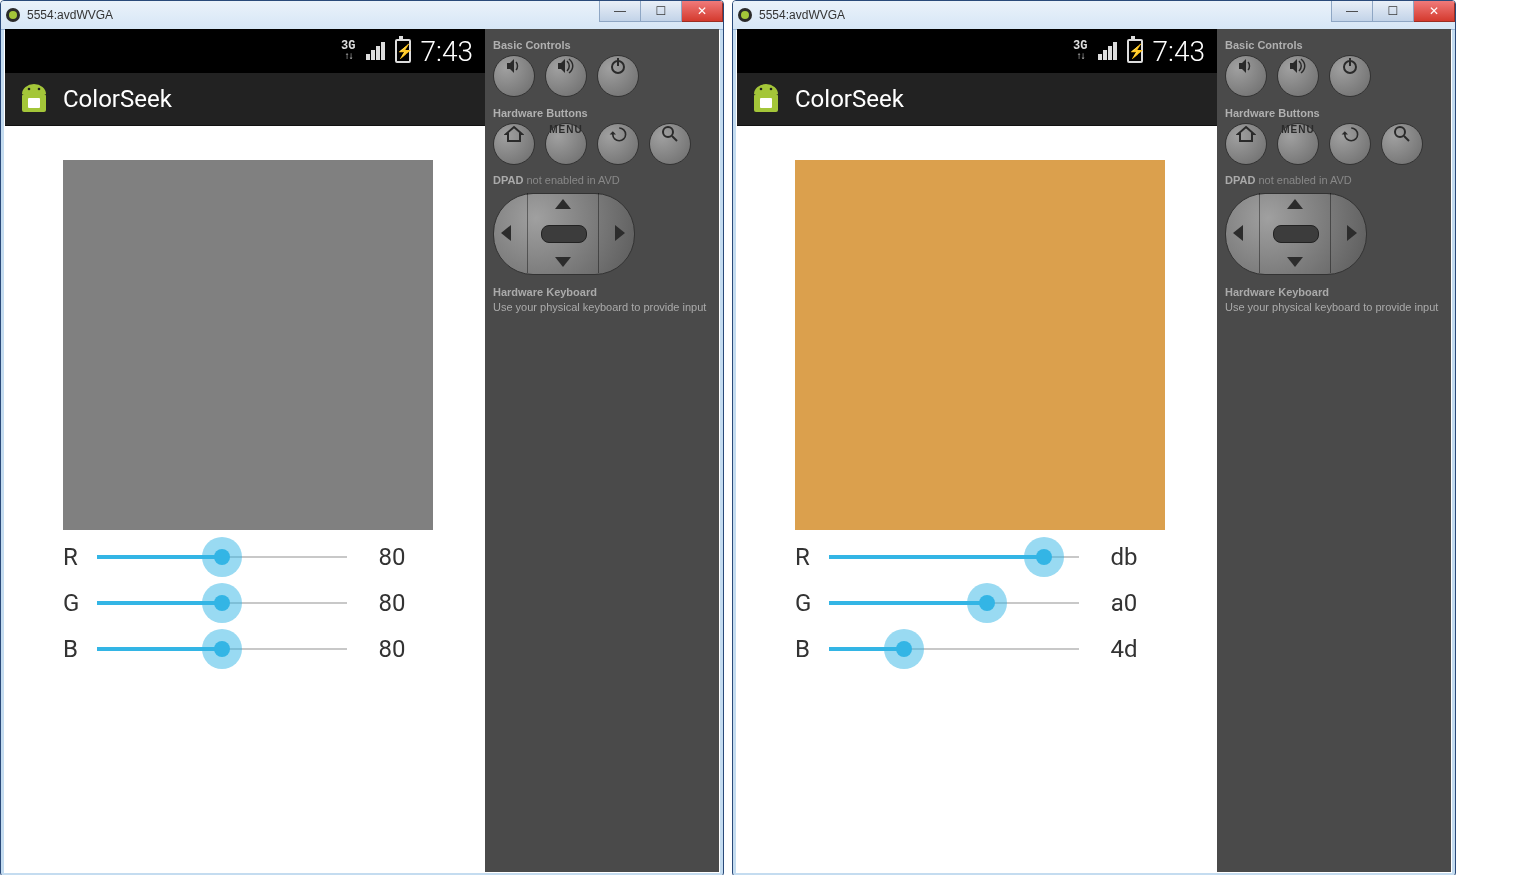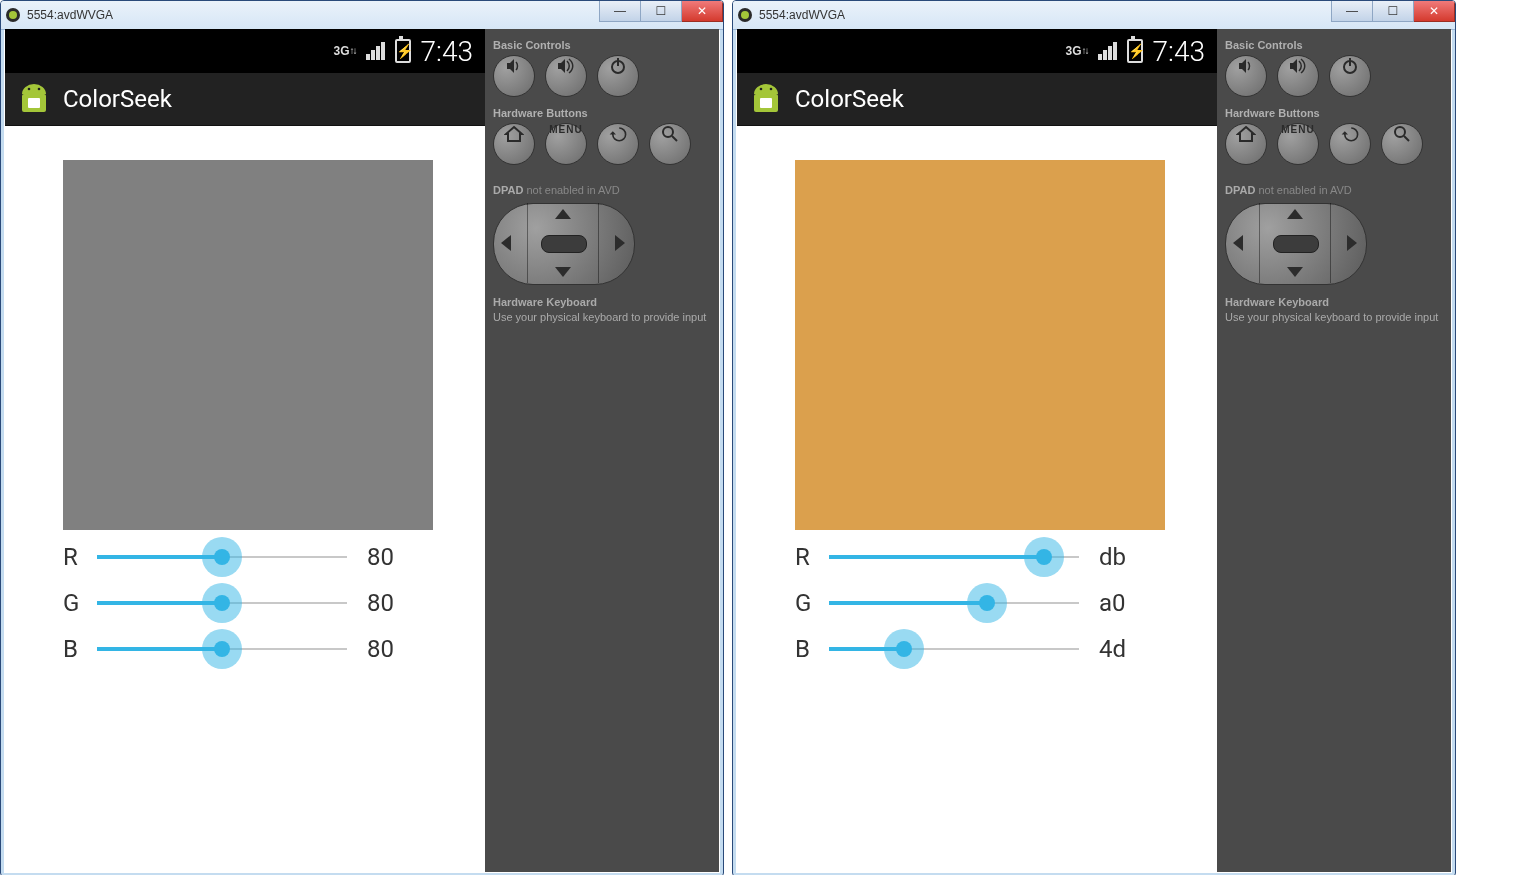--- a/index.html
+++ b/index.html
@@ -100,33 +100,33 @@
     position:absolute; left:48px; top:32px; width:44px; height:16px;
     background:#3c3c3c; border-radius:8px; border:1px solid #222;
   }
   .dpad-arrow{ position:absolute; width:0; height:0; border-style:solid; }
   .dpad-up{ left:62px; top:6px; border-width:0 8px 10px 8px; border-color:transparent transparent #2c2c2c transparent;}
   .dpad-down{ left:62px; bottom:6px; border-width:10px 8px 0 8px; border-color:#2c2c2c transparent transparent transparent;}
   .dpad-left{ left:8px; top:32px; border-width:8px 10px 8px 0; border-color:transparent #2c2c2c transparent transparent;}
   .dpad-right{ right:8px; top:32px; border-width:8px 0 8px 10px; border-color:transparent transparent transparent #2c2c2c;}
   .dpad-inner-line1{position:absolute; left:34px; top:0; width:0; height:80px; border-left:1px solid rgba(0,0,0,.4);}
   .dpad-inner-line2{position:absolute; right:34px; top:0; width:0; height:80px; border-left:1px solid rgba(0,0,0,.4);}
-  .panel-note { color:#aaa; line-height:1.3; margin-top:12px;}
+  .panel-note { color:#aaa; line-height:1.3; margin-top:2px;}
   .panel-note .muted{ color:#888;}
 
   
   .android-status {
     height: 44px;
     background: #000;
     color:#ddd;
     display:flex; align-items:center; justify-content:flex-end;
     padding: 0 12px; gap:10px;
     font-size:13px;
   }
-  .status-3g { font-size:11px; font-weight:bold; display:flex; flex-direction:row; align-items:center; line-height:1;}
+  .status-3g { font-size:11px; font-weight:bold; display:flex; flex-direction:column; align-items:center; line-height:1;font-family:Liberation Mono, monospace;}
   .status-3g .gtext{font-size:12px;}
   .status-3g .arrows{font-size:10px; letter-spacing:-2px;}
   .signal-icon { display:flex; align-items:flex-end; gap:1px;}
   .signal-icon span{ display:inline-block; width:4px; background:#ddd;}
   .signal-icon span:nth-child(1){height:6px;}
   .signal-icon span:nth-child(2){height:10px;}
   .signal-icon span:nth-child(3){height:14px;}
   .signal-icon span:nth-child(4){height:18px;}
   .battery-icon{ width:12px; height:20px; border:2px solid #ddd; border-radius:2px; position:relative;}
   .battery-icon::before{content:""; position:absolute; top:-5px; left:2px; width:4px; height:3px; background:#ddd;}
@@ -155,21 +155,21 @@
   .color-box {
     width: 370px;
     height: 370px;
   }
   .sliders { margin-top: 4px; }
   .slider-row {
     display:flex; align-items:center; height:46px;
     font-family: Roboto, Arial, sans-serif;
   }
   .slider-row .ch-label{ width:34px; font-size:24px; color:#333; }
-  .slider-row .ch-val{ width:50px; font-size:24px; color:#333; margin-left:20px; text-align:left;}
+  .slider-row .ch-val{ width:50px; font-size:24px; color:#333; margin-left:20px; text-align:center;}
   .seekbar {
     position:relative; width:250px; height:24px;
   }
   .seekbar-track-bg{
     position:absolute; left:0; right:0; top:11px; height:2px;
     background:#c8c8c8;
   }
   .seekbar-track-fill{
     position:absolute; left:0; top:10px; height:4px;
     background:#33b5e5;

